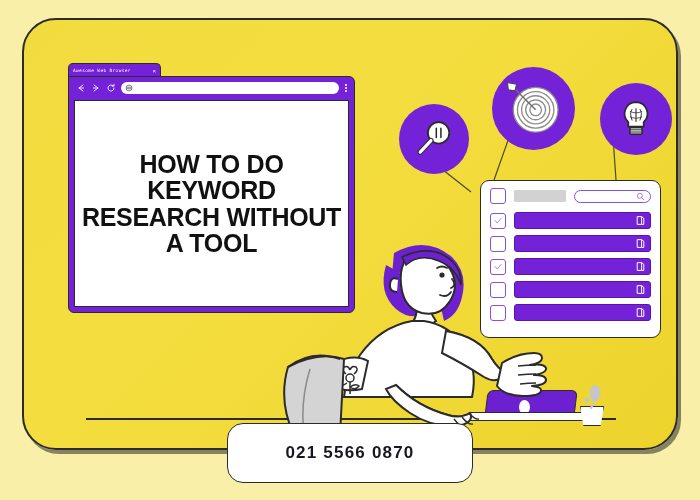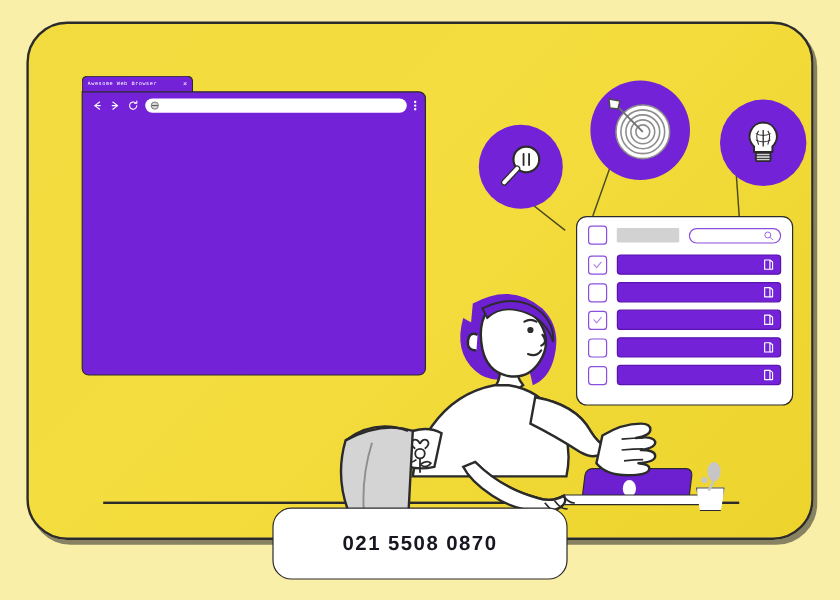--- a/index.html
+++ b/index.html
@@ -178,20 +178,23 @@
             <span style="flex:1"></span>
           </div>
 
           <div class="kebab">
             <span></span>
               <span></span>
               <span></span>
           </div>
         </div>
 
+        <div class="page">
+          <h1 class="headline">HOW TO DO KEYWORD RESEARCH WITHOUT A TOOL</h1>
+        </div>
       </div>
     </div>
 
     <div class="bubble b-search">
       <svg viewBox="0 0 60 60" style="width:46px;height:46px">
         <circle cx="36" cy="22" r="14" fill="#fff" stroke="#2B2B2B" stroke-width="2.4"></circle>
         <path d="M26 32 L12 47" stroke="#2B2B2B" stroke-width="7" stroke-linecap="round"></path>
         <path d="M26 32 L12 47" stroke="#ffffff" stroke-width="4.2" stroke-linecap="round"></path>
         <path d="M33 16 V28 M39 16 V28" stroke="#2B2B2B" stroke-width="2" stroke-linecap="round"></path>
       </svg>
@@ -345,16 +348,16 @@
       <path d="M180 184 q6 8 12 8 M188 182 q6 8 11 7 M195 178 q6 7 10 6" stroke="#2B2B2B" stroke-width="1.4" fill="none"></path>
 
       <path d="M14 132 q30 -16 56 -8 l-4 76 H20 q-16 -34 -6 -68 Z" fill="#D4D4D4" stroke="#2B2B2B" stroke-width="2"></path>
       <path d="M66 124 q-28 -10 -52 8" fill="none" stroke="#2B2B2B" stroke-width="2"></path>
       <path d="M36 134 q-10 32 -6 66" fill="none" stroke="#8e8e8e" stroke-width="1.6"></path>
     </svg>
 
   </div>
 
   <div class="banner">
-    <div class="phone">021 5508 0870</div>
+    <div class="phone">021 5566 0870</div>
   </div>
 
 </div>
 
 </body></html>

